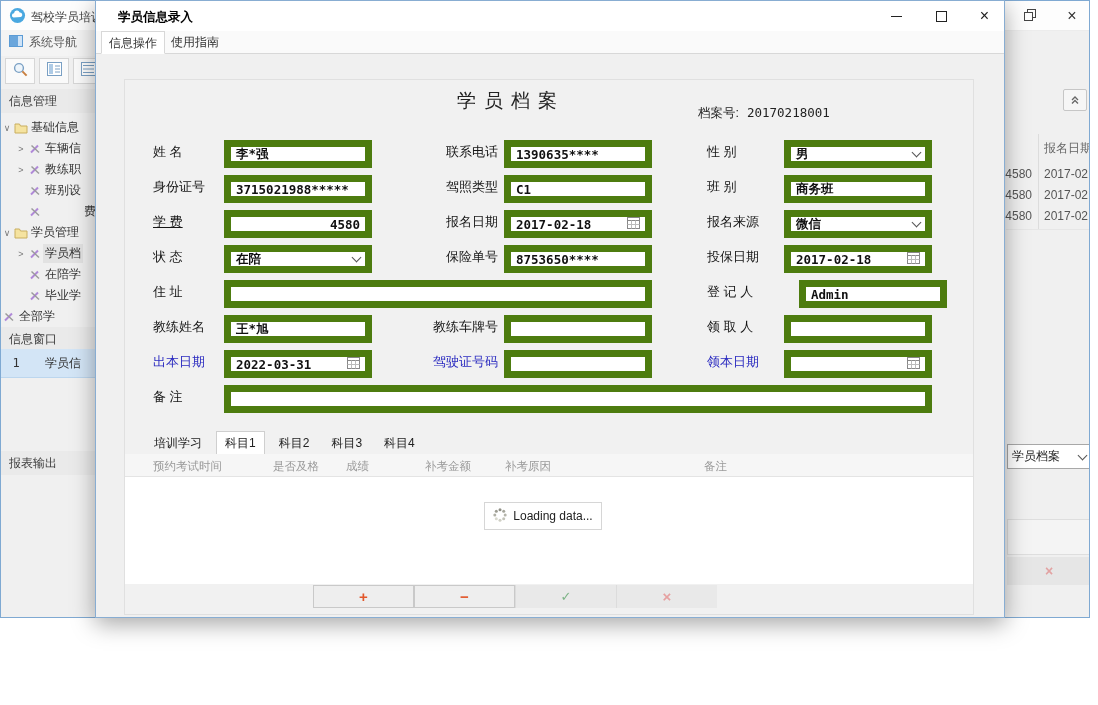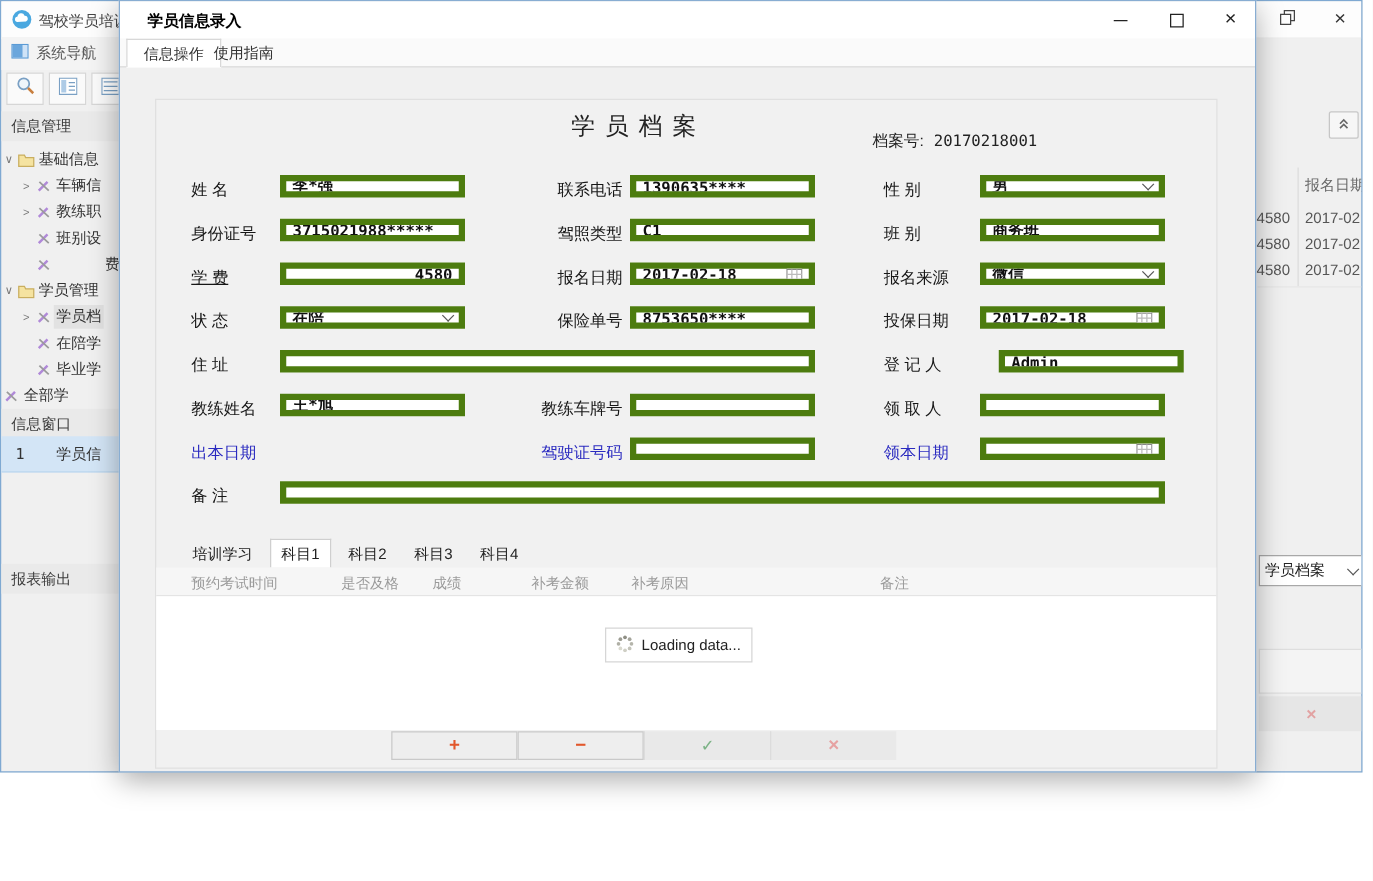--- a/index.html
+++ b/index.html
@@ -40,21 +40,21 @@
   .tabrow{position:absolute;left:0;top:30px;width:100%;height:23px;background:#fafafa;border-bottom:1px solid #d8d8d8;box-sizing:border-box;}
   .dtab{position:absolute;top:30px;height:23px;line-height:23px;font-size:12px;color:#333;text-align:center;}
   .dtab.active{background:#fff;border:1px solid #d8d8d8;border-bottom:1px solid #fff;box-sizing:border-box;}
   .groupbox{position:absolute;left:28px;top:78px;width:850px;height:536px;background:#f1f1f1;border:1px solid #e0e0e0;box-sizing:border-box;}
   .form-title{position:absolute;left:330px;top:87px;width:170px;text-align:center;font-size:19px;letter-spacing:8px;color:#222;}
   .fileno{position:absolute;left:602px;top:104px;font-size:12.5px;color:#222;display:flex;gap:8px;}
   .fileno .num{font-family:"DejaVu Sans Mono","Liberation Mono",monospace;}
   .flabel{position:absolute;font-size:13px;color:#161616;white-space:pre;}
   .flabel.r{text-align:right;}
   .flabel.blue{color:#2b2bc0;}
-  .finput{position:absolute;height:18px;background:#fff;border:5px solid #4d7c0f;box-sizing:border-box;display:flex;align-items:center;padding:0 5px;font-family:"DejaVu Sans Mono","Liberation Mono",monospace;font-size:12.5px;font-weight:600;color:#111;overflow:hidden;}
+  .finput{position:absolute;height:28px;background:#fff;border:7px solid #4d7c0f;box-sizing:border-box;display:flex;align-items:center;padding:0 5px;font-family:"DejaVu Sans Mono","Liberation Mono",monospace;font-size:12.5px;font-weight:600;color:#111;overflow:hidden;}
   .finput.right{justify-content:flex-end;}
   .chev{width:6px;height:6px;border-right:1.4px solid #555;border-bottom:1.4px solid #555;transform:rotate(45deg);margin-left:auto;margin-top:-3px;flex:0 0 auto;}
   .calico{margin-left:auto;flex:0 0 auto;}
   .subtabs{position:absolute;left:50px;top:431px;height:22px;display:flex;gap:6px;}
   .stab{padding:0 8px;line-height:22px;font-size:12px;color:#222;}
   .stab.active{background:#fff;border:1px solid #cfcfcf;border-bottom:none;margin-top:-1px;line-height:23px;box-sizing:border-box;}
   .gridhead{position:absolute;left:29px;top:453px;width:848px;height:23px;background:#f6f6f6;border-bottom:1px solid #e4e4e4;box-sizing:border-box;}
   .ghcell{position:absolute;top:458px;font-size:11.5px;color:#9a9a9a;white-space:nowrap;}
   .gridbody{position:absolute;left:29px;top:476px;width:848px;height:107px;background:#fff;}
   .loadingbox{position:absolute;left:388px;top:501px;width:118px;height:28px;background:#fff;border:1px solid #d6d6d6;box-sizing:border-box;display:flex;align-items:center;justify-content:center;gap:6px;font-size:12px;color:#222;}
@@ -259,21 +259,21 @@
         <span style="display:inline-block;width:11px;height:0;border-top:1px solid #222;"></span>
       </span>
       <span class="dlg-btn" style="left:823px;">
         <span style="display:inline-block;width:9px;height:9px;border:1px solid #222;"></span>
       </span>
       <span class="dlg-btn" style="left:866px;font-size:16px;">
         <span>×</span>
       </span>
     </div>
     <div class="tabrow"></div>
-    <span class="dtab active" style="left:5px;width:76px;">信息操作</span>
+    <span class="dtab active" style="left:5px;width:64px;">信息操作</span>
     <span class="dtab" style="left:70px;width:58px;">使用指南</span>
 
     <div class="groupbox"></div>
     <div class="form-title">学员档案</div>
     <div class="fileno">
       <span>档案号:</span>
       <span class="num">20170218001</span>
     </div>
 
     <span class="flabel" style="left:57px;top:142px;">姓 名</span>
@@ -361,20 +361,30 @@
     <span class="flabel r" style="left:300px;top:317px;width:102px;">教练车牌号</span>
     <div class="finput" style="left:408px;top:314px;width:148px;">
         <span></span>
       </div>
     <span class="flabel" style="left:611px;top:317px;">领 取 人</span>
     <div class="finput" style="left:688px;top:314px;width:148px;">
         <span></span>
       </div>
 
     <span class="flabel blue" style="left:57px;top:352px;">出本日期</span>
+    <div class="finput" style="left:128px;top:349px;width:148px;">
+        <span>2022-03-31</span>
+        <span class="calico"><svg width="13" height="13" viewBox="0 0 13 13">
+            <rect x="0.5" y="1.5" width="12" height="11" fill="#fff" stroke="#888"></rect>
+            <line x1="0.5" y1="4.5" x2="12.5" y2="4.5" stroke="#888"></line>
+            <line x1="4.5" y1="4.5" x2="4.5" y2="12.5" stroke="#bbb"></line>
+            <line x1="8.5" y1="4.5" x2="8.5" y2="12.5" stroke="#bbb"></line>
+            <line x1="0.5" y1="8.5" x2="12.5" y2="8.5" stroke="#bbb"></line>
+          </svg></span>
+      </div>
     <span class="flabel r blue" style="left:300px;top:352px;width:102px;">驾驶证号码</span>
     <div class="finput" style="left:408px;top:349px;width:148px;">
         <span></span>
       </div>
     <span class="flabel blue" style="left:611px;top:352px;">领本日期</span>
     <div class="finput" style="left:688px;top:349px;width:148px;">
         <span></span>
         <span class="calico"><svg width="13" height="13" viewBox="0 0 13 13">
             <rect x="0.5" y="1.5" width="12" height="11" fill="#fff" stroke="#888"></rect>
             <line x1="0.5" y1="4.5" x2="12.5" y2="4.5" stroke="#888"></line>

